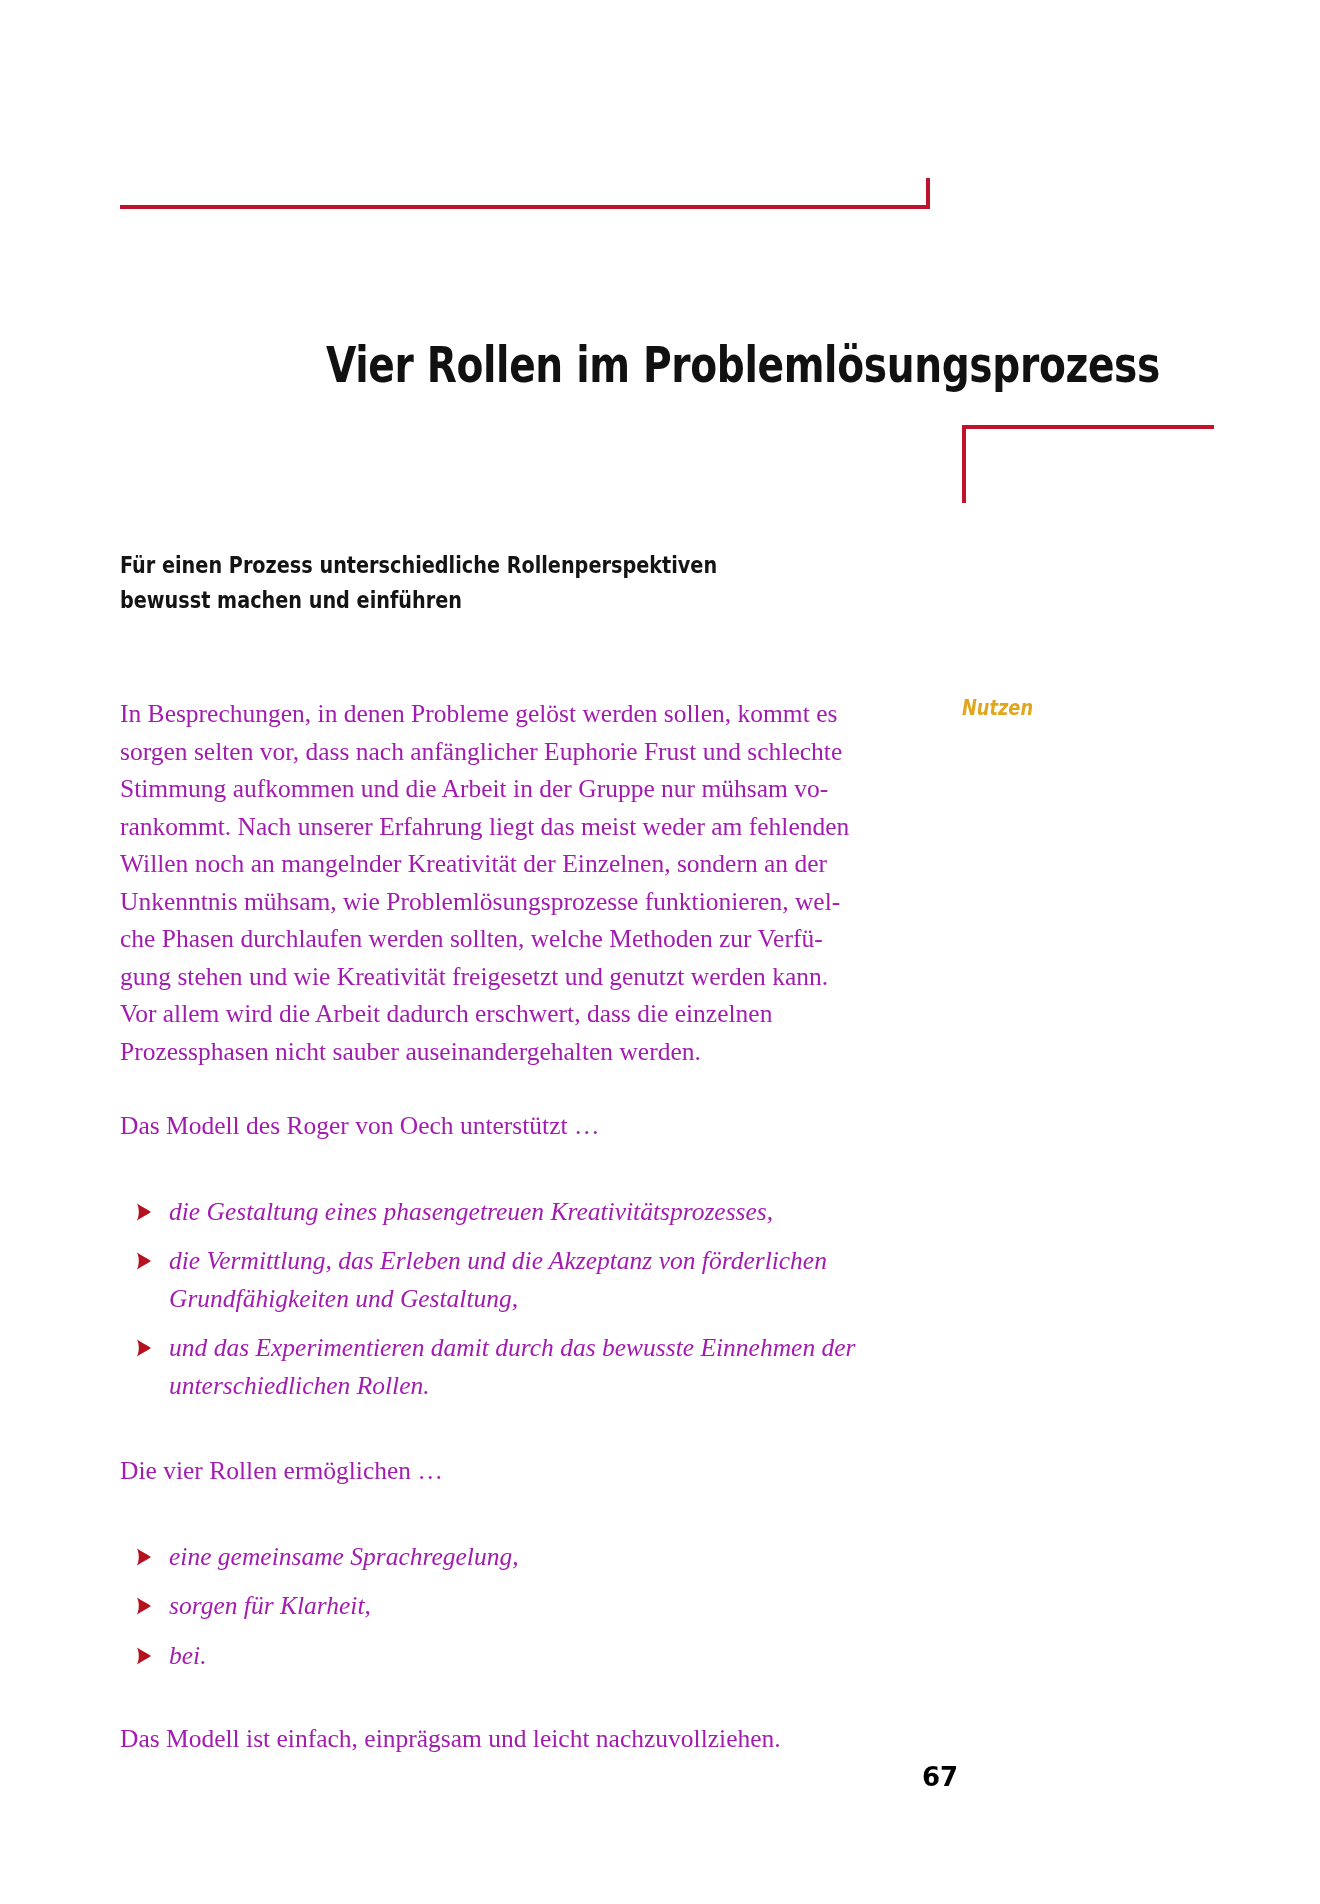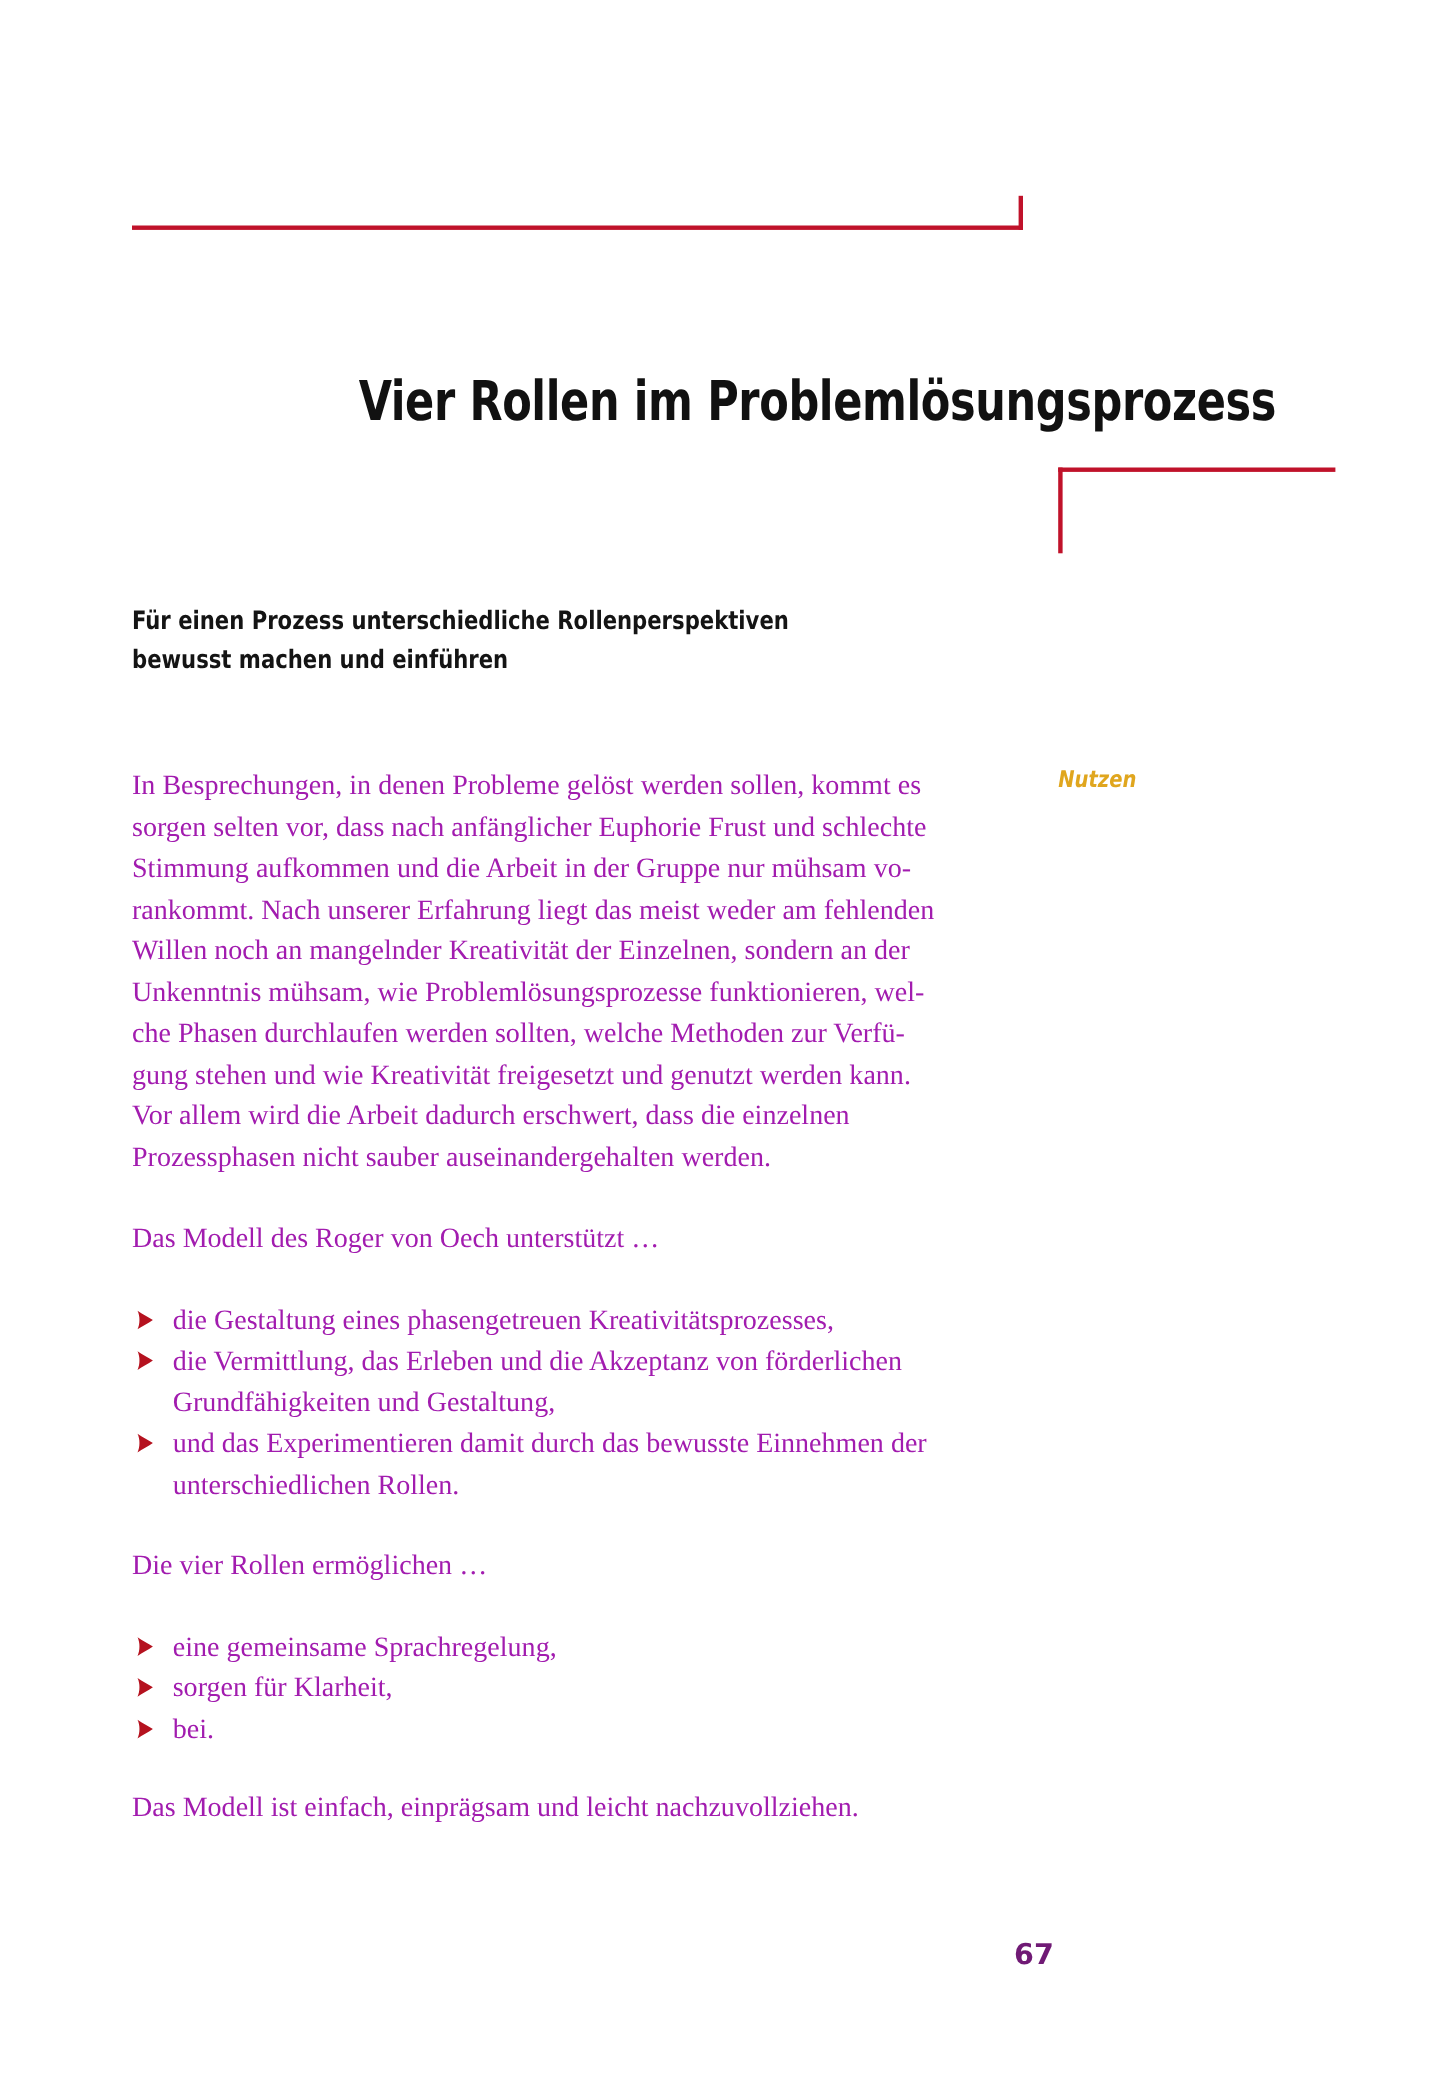--- a/index.html
+++ b/index.html
@@ -110,21 +110,22 @@
 
   
   ul.arrow-list {
     list-style: none;
     margin: 0;
     padding: 0;
   }
   ul.arrow-list li {
     position: relative;
     padding-left: 37px;
-    margin: 0;
+    margin: 12px;
+    font-style: italic;
   }
   ul.arrow-list li .ln {
     display: block;
     white-space: nowrap;
   }
   .arrow-mark {
     position: absolute;
     left: 2px;
     top: 9px;
     width: 20px;
@@ -151,21 +152,21 @@
   
   .folio {
     position: absolute;
     left: 910px;
     top: 1762px;
     width: 60px;
     text-align: center;
     font-family: "DejaVu Sans", "Liberation Sans", sans-serif;
     font-weight: 700;
     font-size: 26px;
-    color: #701a75;
+    color: #000000;
   }
 </style>
 </head>
 <body>
 
 <div class="page">
 
   <div class="rule-top"></div>
   <div class="rule-top-tick"></div>
 

